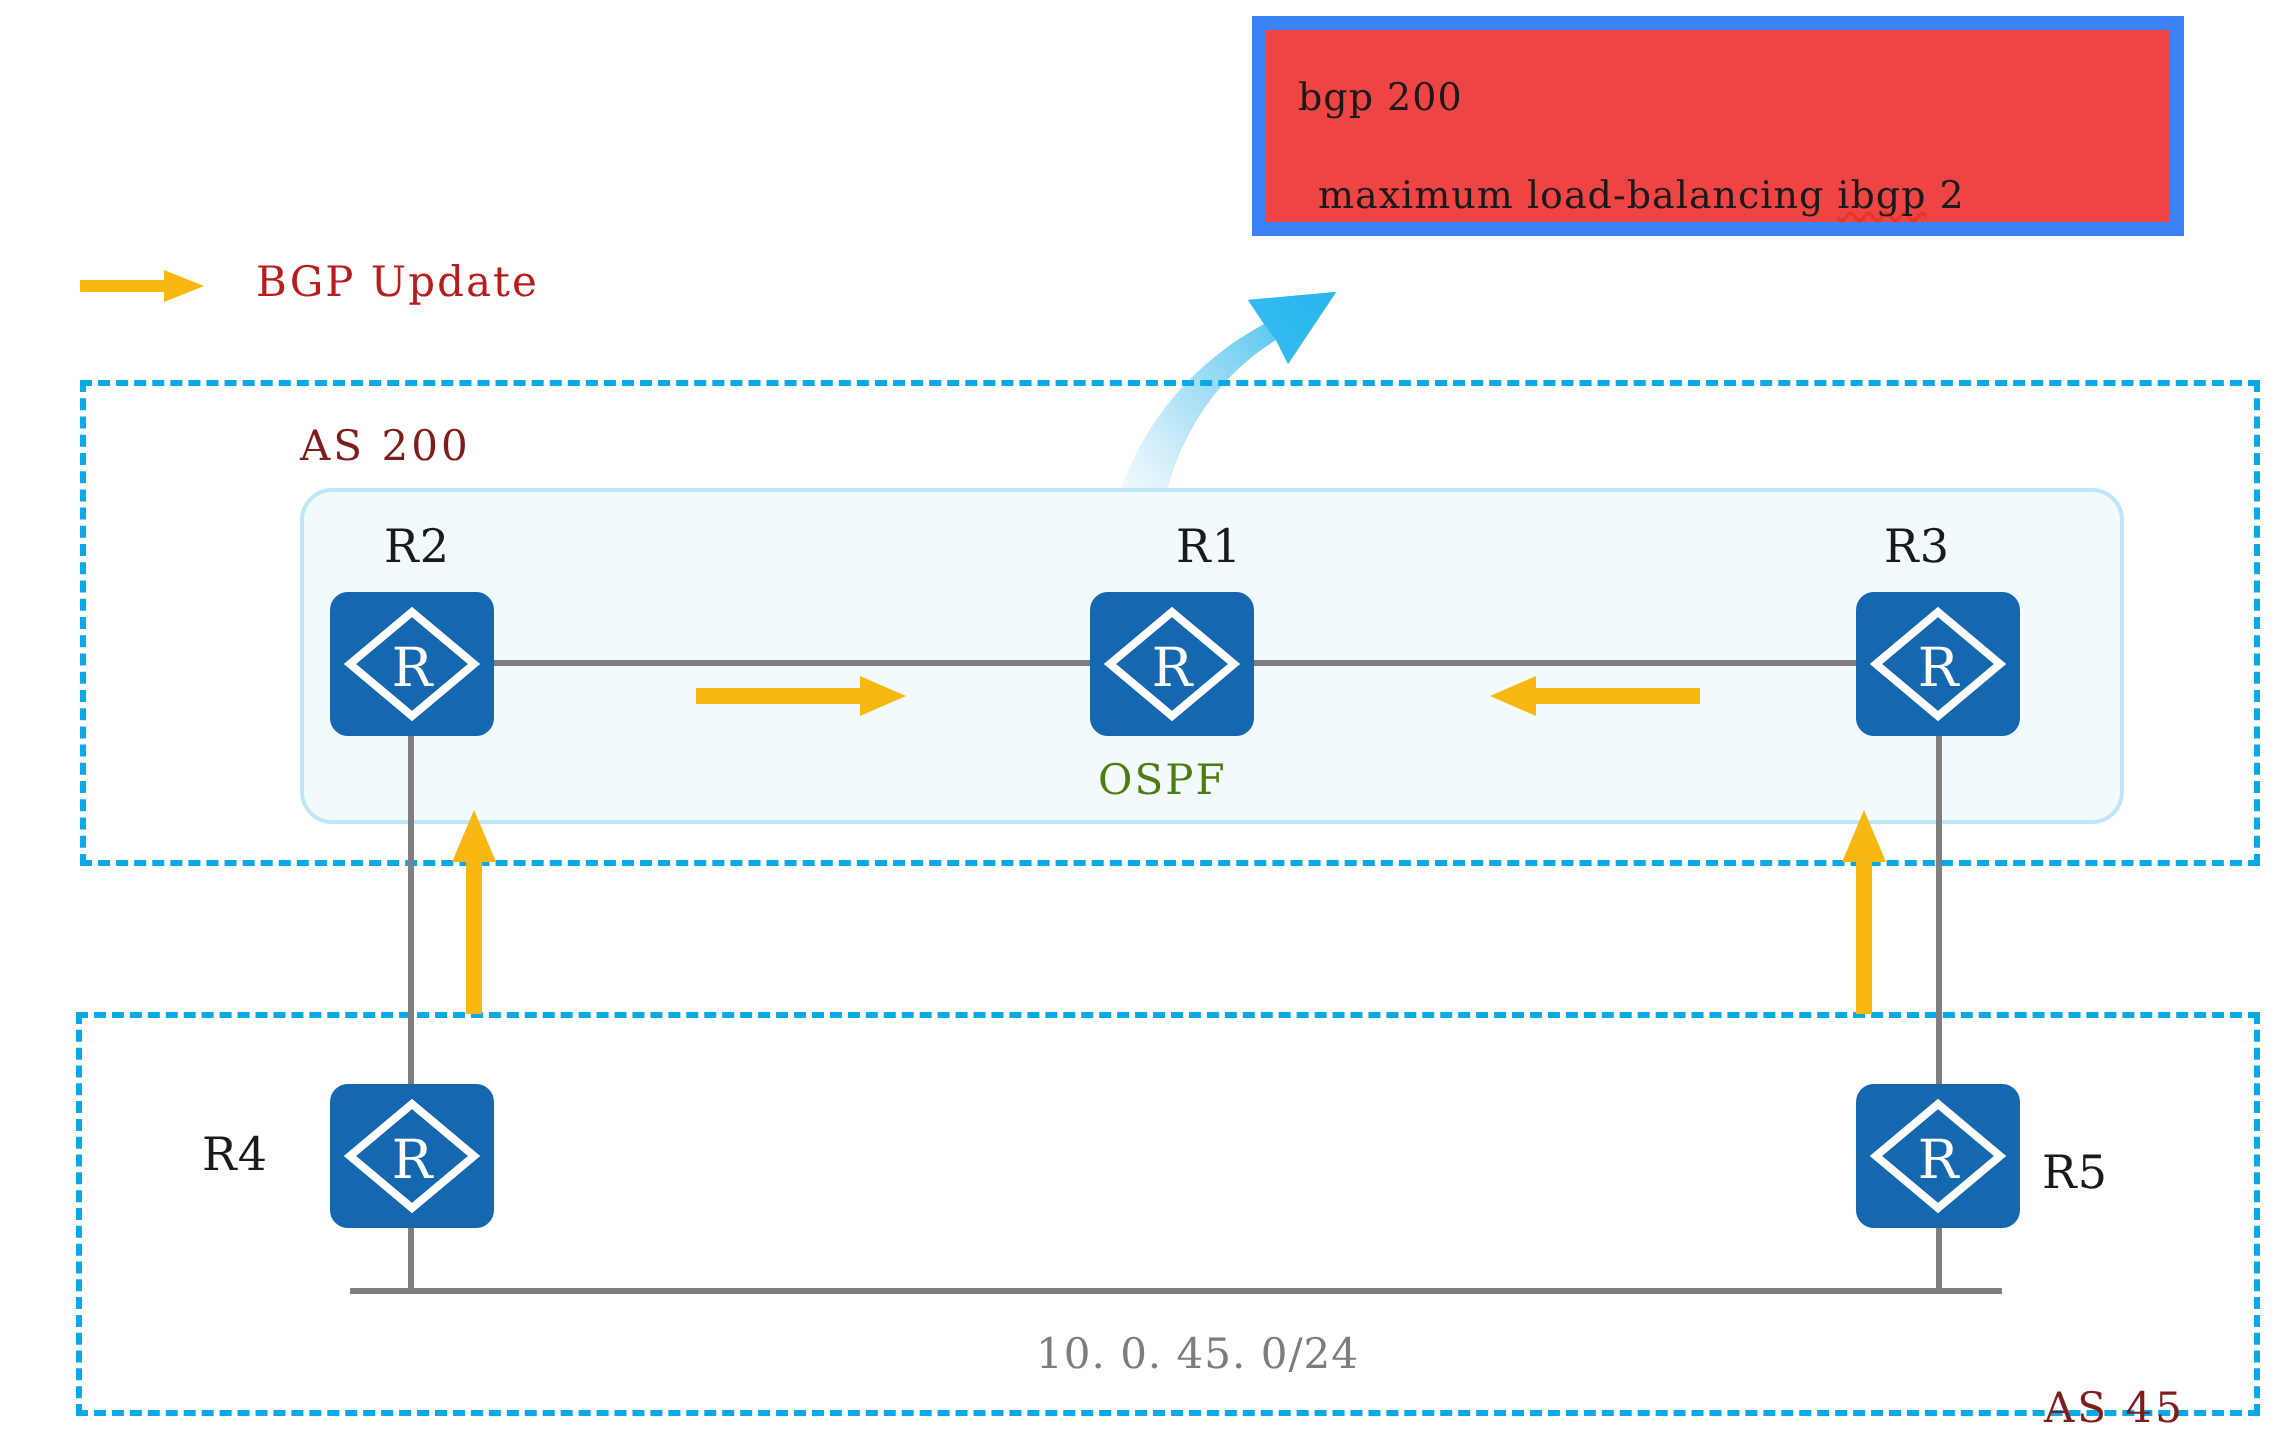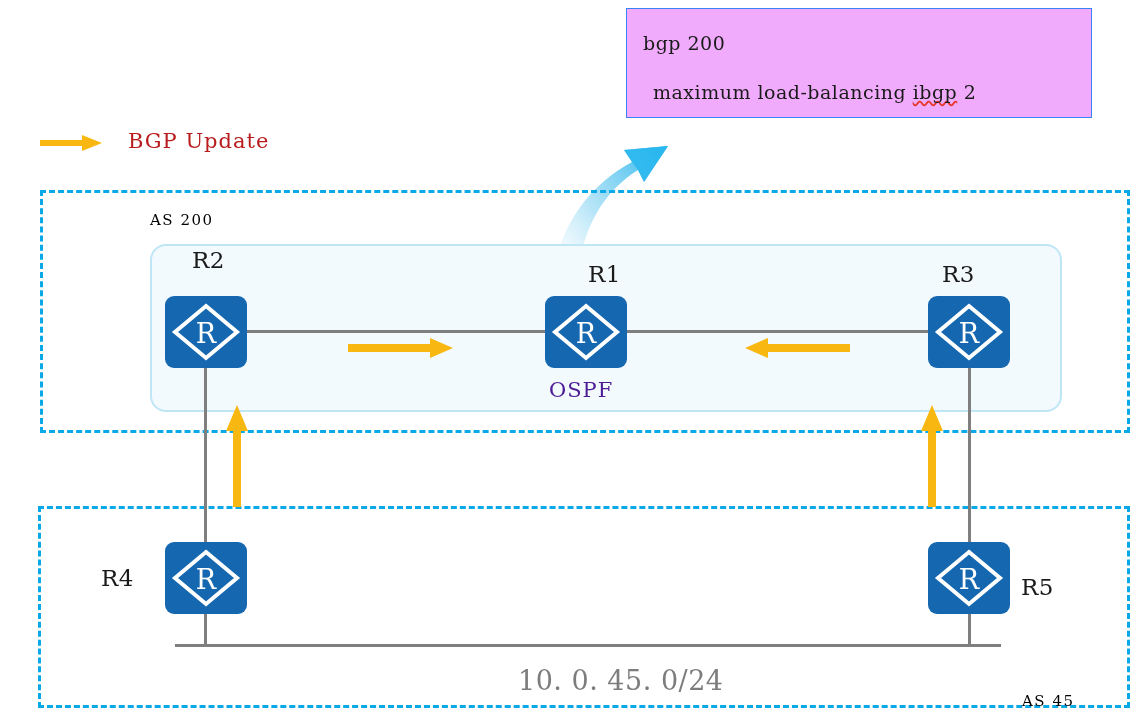--- a/index.html
+++ b/index.html
@@ -18,22 +18,22 @@
     overflow: hidden;
   }
 
   
   .config-box {
     position: absolute;
     left: 626px;
     top: 8px;
     width: 466px;
     height: 110px;
-    background: #f0abfc;
-    border: 1px solid #3b82f6;
+    background: #ef4444;
+    border: 7px solid #3b82f6;
     box-sizing: border-box;
   }
   .config-line {
     position: absolute;
     font-family: "DejaVu Serif", serif;
     font-size: 19px;
     color: #1a1a1a;
     white-space: pre;
     letter-spacing: 0.5px;
   }
@@ -69,22 +69,22 @@
     border: 3px dashed #08a9e6;
     box-sizing: border-box;
     background: transparent;
   }
   .as-200-box { left: 40px;  top: 190px; width: 1090px; height: 243px; }
   .as-45-box  { left: 38px;  top: 506px; width: 1092px; height: 202px; }
 
   .as-label {
     position: absolute;
     font-family: "DejaVu Serif", serif;
-    font-size: 15px;
-    color: #000000;
+    font-size: 21px;
+    color: #7f1d1d;
     letter-spacing: 1.5px;
     white-space: pre;
   }
   .as-200-label { left: 150px; top: 211px; }
   .as-45-label  { left: 1022px; top: 692px; }
 
   
   .ospf-box {
     position: absolute;
     left: 150px;
@@ -95,21 +95,21 @@
     border-radius: 16px;
     background: #f3fafd;
     box-sizing: border-box;
   }
   .ospf-label {
     position: absolute;
     left: 549px;
     top: 378px;
     font-family: "DejaVu Serif", serif;
     font-size: 21px;
-    color: #4c1d95;
+    color: #4d7c0f;
     letter-spacing: 1px;
     white-space: pre;
   }
 
   
   .link {
     position: absolute;
     background: #7f7f7f;
   }
   .link-h { height: 3px; }
@@ -135,21 +135,21 @@
 
   
   .bgp-arrow { position: absolute; }
 
   
   .subnet-label {
     position: absolute;
     left: 518px;
     top: 665px;
     font-family: "DejaVu Serif", serif;
-    font-size: 27px;
+    font-size: 21px;
     color: #7d7d7d;
     letter-spacing: 0.5px;
     white-space: pre;
   }
 
   
   .callout-arrow {
     position: absolute;
     left: 540px;
     top: 130px;
@@ -231,21 +231,21 @@
     </svg>
   </div>
   <div class="router-label" style="left:588px; top:261px;">R1</div>
 
   <div class="router" style="left:165px; top:296px;">
     <svg width="82" height="72" viewBox="0 0 82 72">
       <path d="M 41,10 L 72,36 L 41,62 L 10,36 Z" fill="none" stroke="#ffffff" stroke-width="4"></path>
       <text x="41" y="47" text-anchor="middle" font-family="DejaVu Serif, serif" font-size="27" fill="#ffffff">R</text>
     </svg>
   </div>
-  <div class="router-label" style="left:192px; top:247px;text-align:right;">R2</div>
+  <div class="router-label" style="left:192px; top:261px;text-align:right;">R2</div>
 
   <div class="router" style="left:928px; top:296px;">
     <svg width="82" height="72" viewBox="0 0 82 72">
       <path d="M 41,10 L 72,36 L 41,62 L 10,36 Z" fill="none" stroke="#ffffff" stroke-width="4"></path>
       <text x="41" y="47" text-anchor="middle" font-family="DejaVu Serif, serif" font-size="27" fill="#ffffff">R</text>
     </svg>
   </div>
   <div class="router-label" style="left:942px; top:261px;">R3</div>
 
   <div class="router" style="left:165px; top:542px;">

